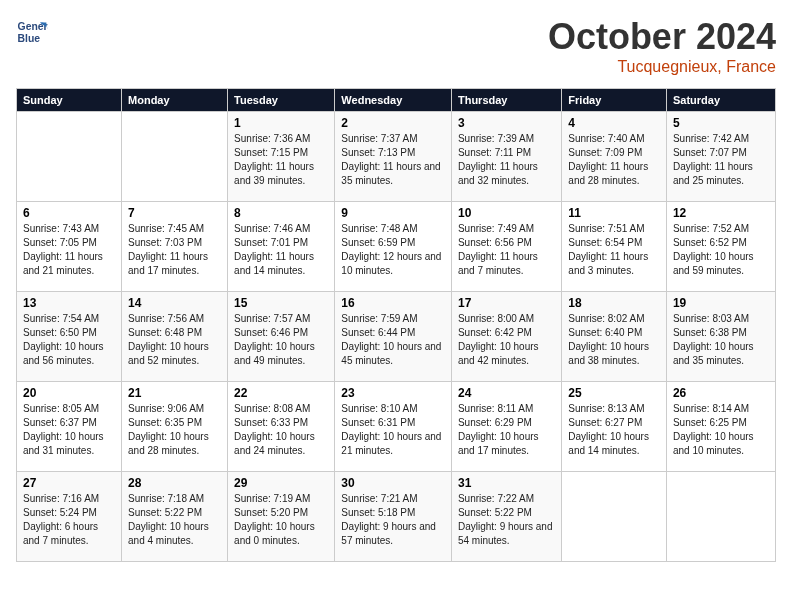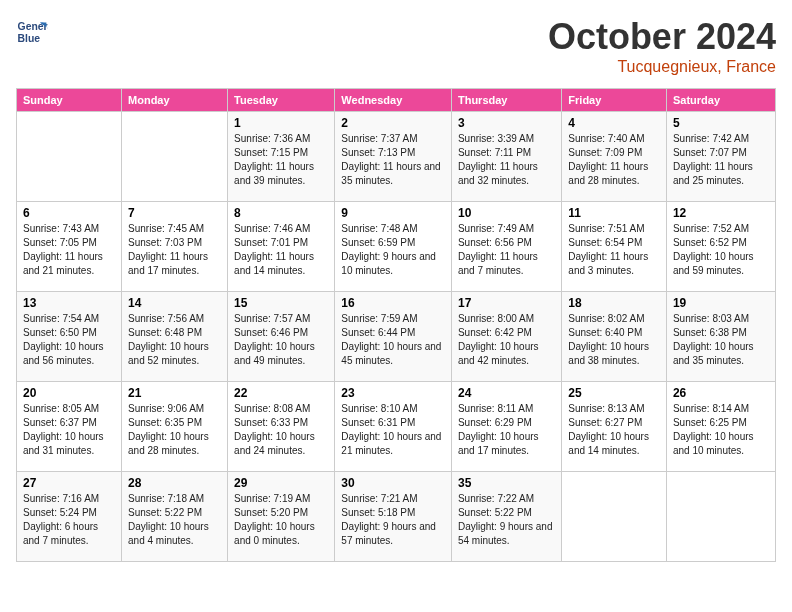--- a/index.html
+++ b/index.html
@@ -37,21 +37,21 @@
     .title-block .location {
       font-size: 16px;
       color: #c2410c;
     }
     table {
       width: 100%;
       border-collapse: collapse;
       font-size: 11px;
     }
     thead tr th {
-      background: #ec4899;
+      background: #0f172a;
       color: white;
       font-weight: bold;
       padding: 5px 6px;
       text-align: left;
       border: 1px solid #ccc;
     }
     tbody tr td {
       border: 1px solid #ccc;
       padding: 4px 6px;
       vertical-align: top;
@@ -111,21 +111,21 @@
         <td>
           <div class="day-number">1</div>
           <div class="day-info"><span>Sunrise: 7:36 AM</span><br><span>Sunset: 7:15 PM</span><br><span>Daylight: 11 hours and 39 minutes.</span></div>
         </td>
         <td>
           <div class="day-number">2</div>
           <div class="day-info"><span>Sunrise: 7:37 AM</span><br><span>Sunset: 7:13 PM</span><br><span>Daylight: 11 hours and 35 minutes.</span></div>
         </td>
         <td>
           <div class="day-number">3</div>
-          <div class="day-info"><span>Sunrise: 3:39 AM</span><br><span>Sunset: 7:11 PM</span><br><span>Daylight: 11 hours and 32 minutes.</span></div>
+          <div class="day-info"><span>Sunrise: 7:39 AM</span><br><span>Sunset: 7:11 PM</span><br><span>Daylight: 11 hours and 32 minutes.</span></div>
         </td>
         <td>
           <div class="day-number">4</div>
           <div class="day-info"><span>Sunrise: 7:40 AM</span><br><span>Sunset: 7:09 PM</span><br><span>Daylight: 11 hours and 28 minutes.</span></div>
         </td>
         <td>
           <div class="day-number">5</div>
           <div class="day-info"><span>Sunrise: 7:42 AM</span><br><span>Sunset: 7:07 PM</span><br><span>Daylight: 11 hours and 25 minutes.</span></div>
         </td>
       </tr>
@@ -137,21 +137,21 @@
         <td>
           <div class="day-number">7</div>
           <div class="day-info"><span>Sunrise: 7:45 AM</span><br><span>Sunset: 7:03 PM</span><br><span>Daylight: 11 hours and 17 minutes.</span></div>
         </td>
         <td>
           <div class="day-number">8</div>
           <div class="day-info"><span>Sunrise: 7:46 AM</span><br><span>Sunset: 7:01 PM</span><br><span>Daylight: 11 hours and 14 minutes.</span></div>
         </td>
         <td>
           <div class="day-number">9</div>
-          <div class="day-info"><span>Sunrise: 7:48 AM</span><br><span>Sunset: 6:59 PM</span><br><span>Daylight: 9 hours and 10 minutes.</span></div>
+          <div class="day-info"><span>Sunrise: 7:48 AM</span><br><span>Sunset: 6:59 PM</span><br><span>Daylight: 12 hours and 10 minutes.</span></div>
         </td>
         <td>
           <div class="day-number">10</div>
           <div class="day-info"><span>Sunrise: 7:49 AM</span><br><span>Sunset: 6:56 PM</span><br><span>Daylight: 11 hours and 7 minutes.</span></div>
         </td>
         <td>
           <div class="day-number">11</div>
           <div class="day-info"><span>Sunrise: 7:51 AM</span><br><span>Sunset: 6:54 PM</span><br><span>Daylight: 11 hours and 3 minutes.</span></div>
         </td>
         <td>
@@ -230,20 +230,20 @@
         </td>
         <td>
           <div class="day-number">29</div>
           <div class="day-info"><span>Sunrise: 7:19 AM</span><br><span>Sunset: 5:20 PM</span><br><span>Daylight: 10 hours and 0 minutes.</span></div>
         </td>
         <td>
           <div class="day-number">30</div>
           <div class="day-info"><span>Sunrise: 7:21 AM</span><br><span>Sunset: 5:18 PM</span><br><span>Daylight: 9 hours and 57 minutes.</span></div>
         </td>
         <td>
-          <div class="day-number">35</div>
+          <div class="day-number">31</div>
           <div class="day-info"><span>Sunrise: 7:22 AM</span><br><span>Sunset: 5:22 PM</span><br><span>Daylight: 9 hours and 54 minutes.</span></div>
         </td>
         <td class="empty-cell"></td>
         <td class="empty-cell"></td>
       </tr>
     </tbody>
 </table>
 
 </body></html>

